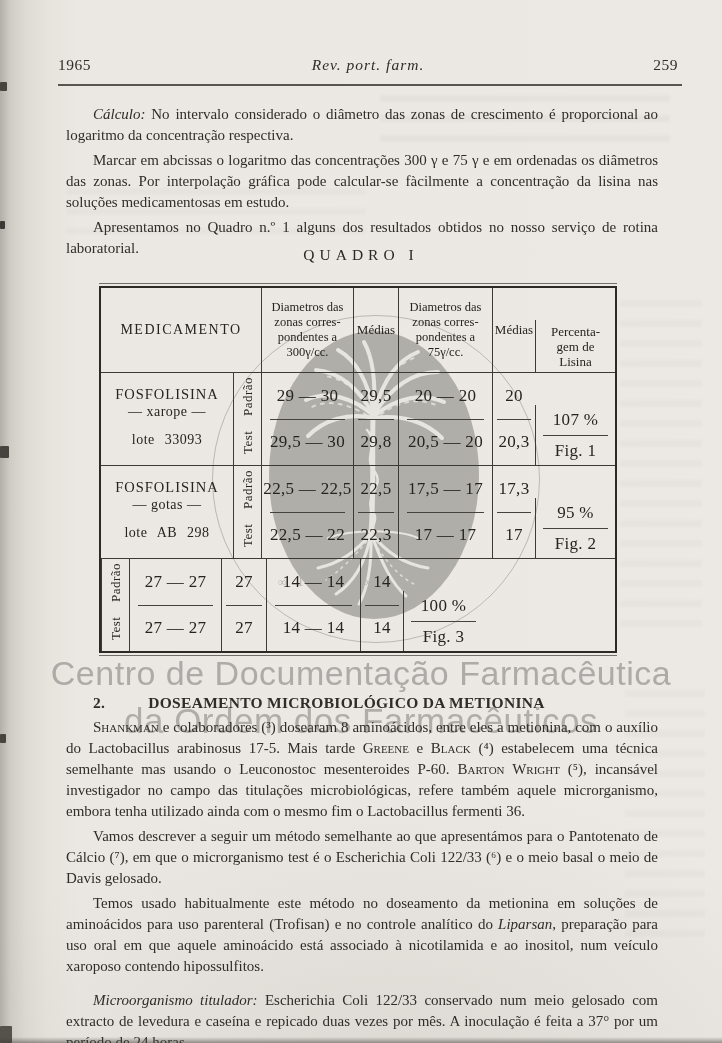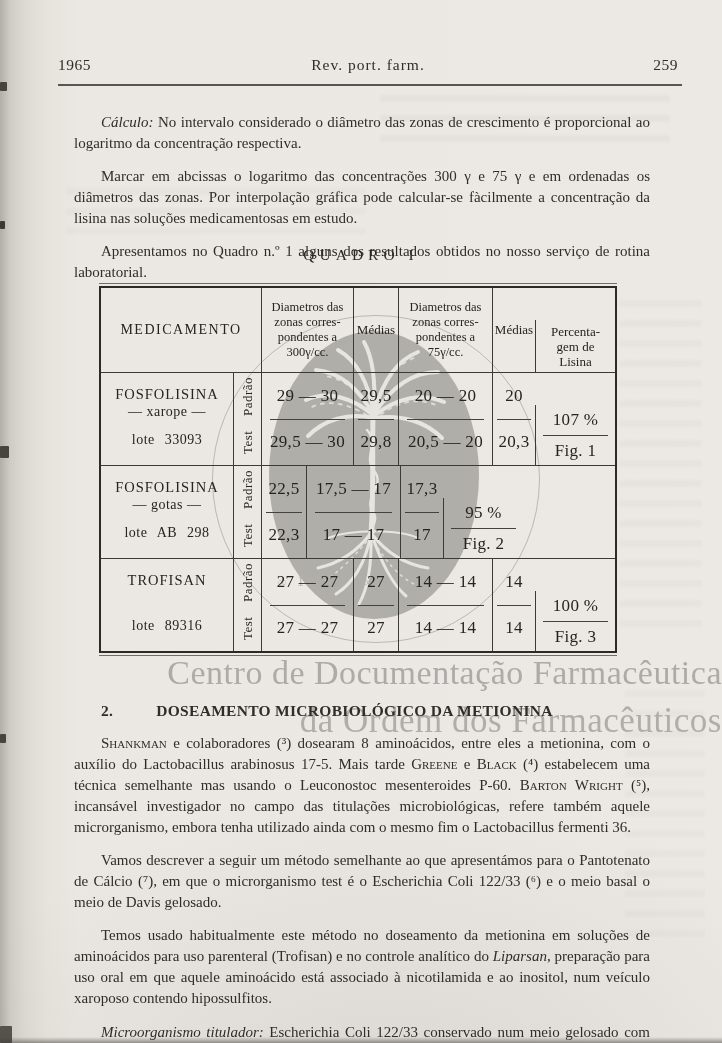--- a/index.html
+++ b/index.html
@@ -8,22 +8,22 @@
     margin:0 auto;
     background:
       radial-gradient(120% 60% at 55% 108%, rgba(110,105,96,.14) 0%, rgba(110,105,96,0) 55%),
       linear-gradient(90deg,#b3afa8 0px,#cfccc5 10px,#dedad4 26px,#e7e4de 48px,#ebe8e3 80px,#ece9e4 100%);
     font-family:"Liberation Serif","DejaVu Serif",serif;
     color:#2f2d29;
   }
   
   .wm-layer{position:absolute;inset:0;z-index:1;}
   .wm-text{
-    position:absolute;left:0;right:0;text-align:right;
-    font-family:Liberation Serif, serif;
+    position:absolute;left:0;right:0;text-align:center;
+    font-family:Liberation Sans, sans-serif;
     color:#a5a3a0;opacity:.88;letter-spacing:.5px;white-space:nowrap;
   }
   .wm-line1{top:654px;font-size:34px;}
   .wm-line2{top:701px;font-size:35px;color:#a8a6a2;}
   .wm-circle{
     position:absolute;left:212px;top:315px;width:326px;height:326px;border-radius:50%;
     border:1.5px solid rgba(145,143,137,.55);
   }
   .wm-logo{position:absolute;left:266px;top:328px;}
   .wm-year{
@@ -45,28 +45,28 @@
     position:absolute;left:0;right:0;top:1037px;height:6px;z-index:3;
     background:linear-gradient(180deg,rgba(80,77,71,0) 0%,rgba(62,60,55,.5) 100%);
   }
   
   .content{position:absolute;inset:0;z-index:2;}
   .page-header{
     position:absolute;left:58px;right:44px;top:56px;height:24px;
     display:flex;align-items:baseline;font-size:15.5px;
   }
   .ph-year{width:120px;text-align:left;letter-spacing:.5px;}
-  .ph-journal{flex:1;text-align:center;letter-spacing:1px;}
+  .ph-journal{flex:1;text-align:center;font-style:italic;letter-spacing:1px;}
   .ph-page{width:120px;text-align:right;letter-spacing:.5px;}
   .ph-rule{position:absolute;left:58px;right:40px;top:84px;height:2px;background:#3e3c37;opacity:.85;}
 
   .text-block{position:absolute;left:62px;width:600px;text-align:justify;font-size:15px;line-height:21px;}
   .tb-1{top:100px;}
   .tb-2{top:688px;}
-  .text-block p{margin:12px;text-indent:27px;}
+  .text-block p{margin:4px;text-indent:27px;}
   .seg-i{font-style:italic;}
   .seg-sc{font-variant:small-caps;}
   .sec-heading{
     display:flex;gap:16px;font-weight:bold;font-size:15.5px;letter-spacing:.3px;
     margin:0 0 10px 0;text-indent:0;
   }
   .p-micro{margin-top:13px !important;}
 
   .quadro-title{
     position:absolute;left:0;right:0;top:246px;text-align:center;
@@ -263,20 +263,25 @@
             <div class="q-med-name">
               <span>FOSFOLISINA</span>
               <span class="q-variant">— gotas —</span>
             </div>
             <div class="q-lote">lote AB 298</div>
           </div>
           <div class="q-rot">
             <span class="rot">Padrão</span>
             <span class="rot">Test</span>
           </div>
+          <div class="q-col w-d300">
+            <div class="q-val">22,5 — 22,5</div>
+              <i class="subsep"></i>
+            <div class="q-val">22,5 — 22</div>
+          </div>
           <div class="q-col w-m1">
             <div class="q-val">22,5</div>
               <i class="subsep"></i>
             <div class="q-val">22,3</div>
           </div>
           <div class="q-col w-d75">
             <div class="q-val">17,5 — 17</div>
               <i class="subsep"></i>
             <div class="q-val">17 — 17</div>
           </div>
@@ -286,27 +291,20 @@
             <div class="q-val">17</div>
           </div>
           <div class="q-col w-pct">
             <div class="q-val">95 %</div>
               <i class="subsep"></i>
             <div class="q-val">Fig. 2</div>
           </div>
         </div>
 
         <div class="q-section">
-          <div class="q-med">
-            <div class="q-med-name">
-              <span>TROFISAN</span>
-
-            </div>
-            <div class="q-lote">lote 89316</div>
-          </div>
           <div class="q-rot">
             <span class="rot">Padrão</span>
             <span class="rot">Test</span>
           </div>
           <div class="q-col w-d300">
             <div class="q-val">27 — 27</div>
               <i class="subsep"></i>
             <div class="q-val">27 — 27</div>
           </div>
           <div class="q-col w-m1">

